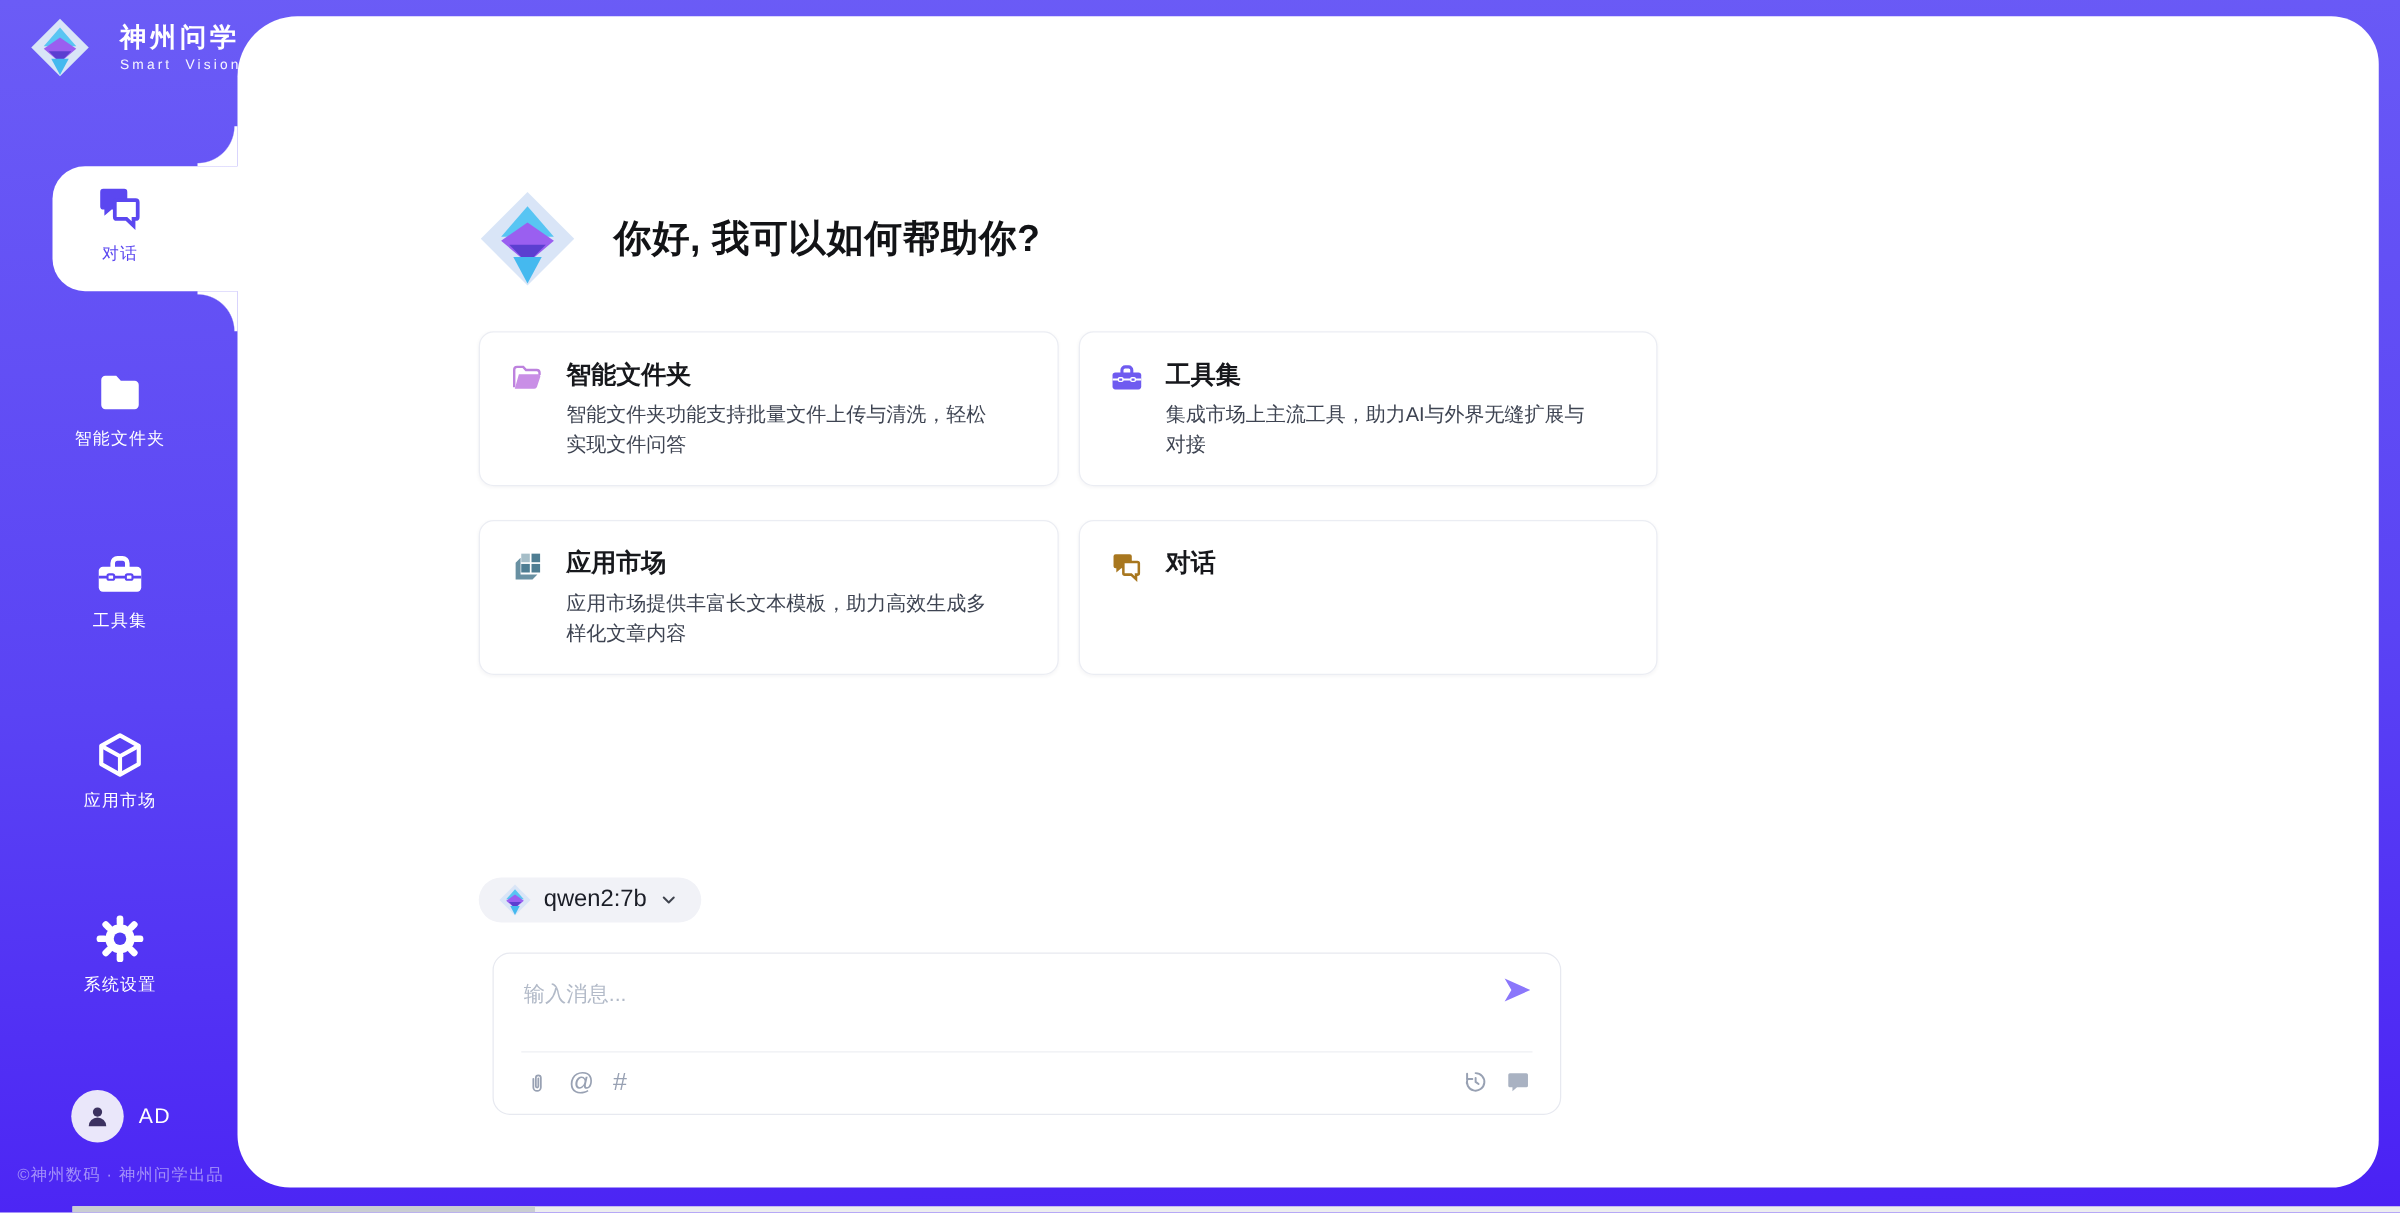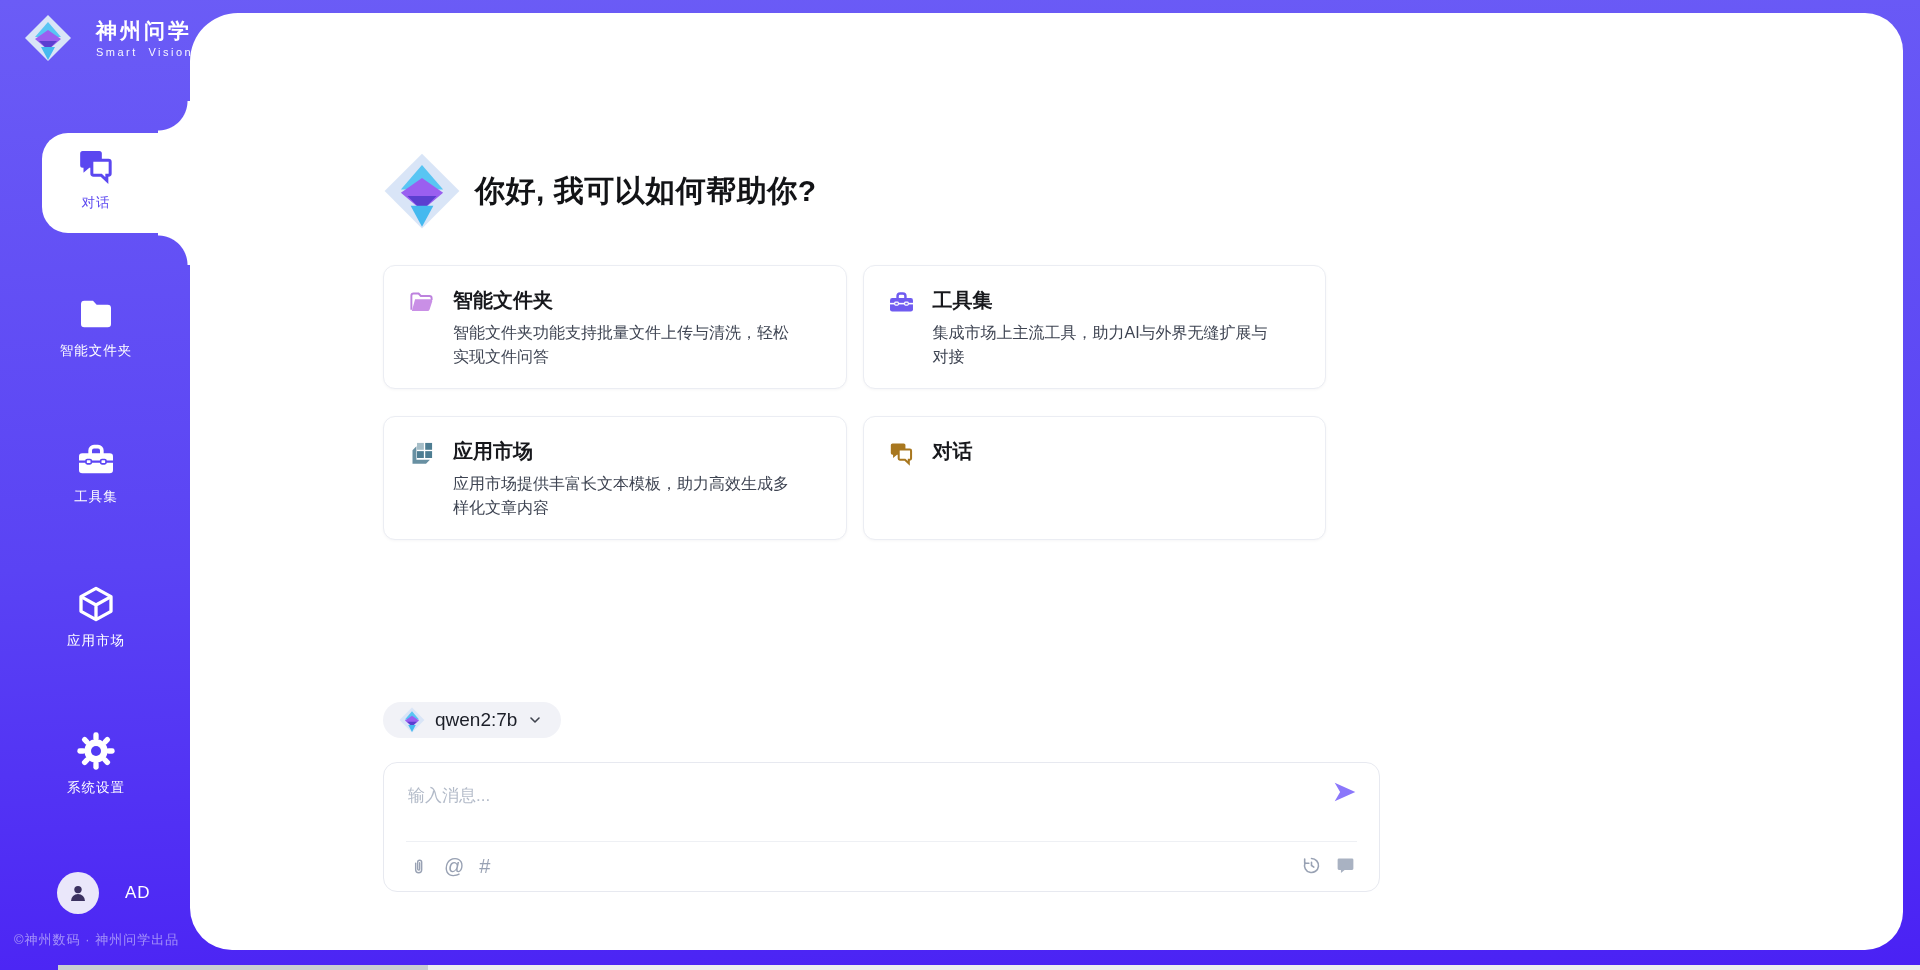--- a/index.html
+++ b/index.html
@@ -40,26 +40,26 @@
 
   .nav-item{
     position:absolute; left:0; width:192px;
     display:flex; flex-direction:column; align-items:center; gap:8px;
     cursor:pointer;
   }
   .nav-item .label{ font-size:13.5px; color:#fff; letter-spacing:1px; }
   .nav-item.active .label{ color:#5b47f0; }
   .nav-icon{ width:40px; height:40px; }
 
-  .user-row{ position:absolute; left:57px; top:872px; display:flex; align-items:center; gap:26px; }
+  .user-row{ position:absolute; left:57px; top:872px; display:flex; align-items:center; gap:12px; }
   .avatar{ width:42px; height:42px; border-radius:50%; background:#eae7fa; display:flex; align-items:center; justify-content:center; }
   .user-name{ color:#fff; font-size:17px; letter-spacing:1px; }
   .copyright{ position:absolute; left:14px; top:931px; color:rgba(255,255,255,.48); font-size:13px; letter-spacing:1px; }
 
-  .greeting{ position:absolute; top:150px; left:383px; display:flex; align-items:center; gap:14px; }
+  .greeting{ position:absolute; top:150px; left:383px; display:flex; align-items:center; gap:30px; }
   .greeting .gem{ width:78px; height:82px; }
   .greeting h1{ font-size:30px; font-weight:bold; color:#121316; letter-spacing:.5px; }
 
   .cards{
     position:absolute; top:265px; left:383px; width:943px;
     display:grid; grid-template-columns:1fr 1fr; column-gap:16px; row-gap:27px;
   }
   .card{
     height:124px; background:#fff; border:1px solid #ebedf3; border-radius:12px;
     box-shadow:0 1px 3px rgba(20,20,43,.04);
@@ -72,21 +72,21 @@
   .model-pill{
     position:absolute; top:702px; left:383px;
     display:inline-flex; align-items:center; gap:10px;
     height:36px; padding:0 18px 0 16px; background:#f1f2f7; border-radius:22px; cursor:pointer;
   }
   .model-pill .gem{ width:26px; height:26px; }
   .model-label{ font-size:19px; color:#1b1e27; }
   .chevron{ width:16px; height:16px; }
 
   .composer{
-    position:absolute; top:762px; left:383px; width:997px; height:130px;
+    position:absolute; top:762px; left:394px; width:855px; height:130px;
     background:#fff; border:1px solid #e7e9f0; border-radius:14px;
   }
   .composer-input{
     position:absolute; left:24px; top:18px; width:840px; height:30px;
     border:none; outline:none; font-size:17px; color:#30333c;
     font-family:"Liberation Sans","DejaVu Sans",sans-serif; background:transparent;
   }
   .composer-input::placeholder{ color:#b2bac8; }
   .send-btn{ position:absolute; right:21px; top:16px; width:26px; height:26px; cursor:pointer; background:none; border:none; }
   .composer-divider{ position:absolute; left:22px; right:22px; top:78px; height:1px; background:#eef0f4; }

